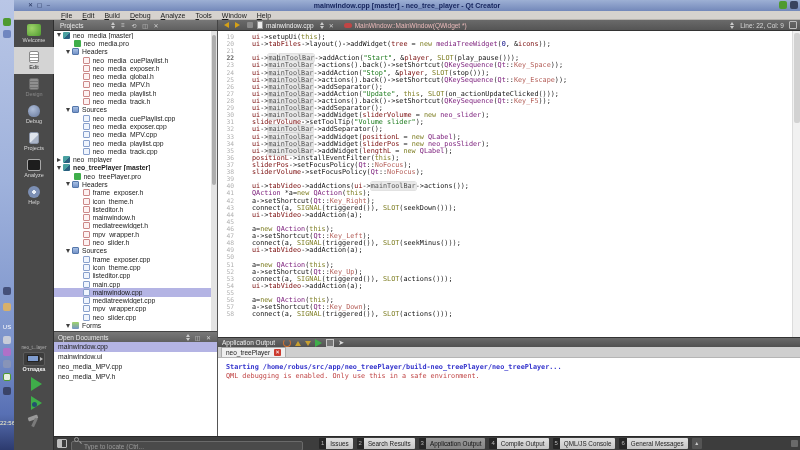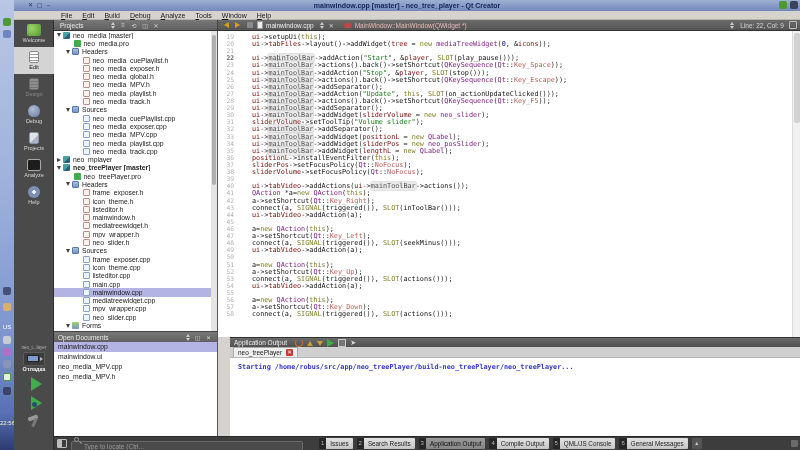--- a/index.html
+++ b/index.html
@@ -111,21 +111,21 @@
   .ln.cur{color:#606060;font-weight:bold;}
   .ct-line{padding-left:14px;}
   .cp{color:#141414}.cf{color:#7a0c0c}.ct{color:#7d217d}.ck{color:#7f7f24}.cm{color:#7f7f24}
   .cs{color:#1c7a1c}.ce{color:#b5605a}.cn{color:#000080}
   .co{color:#555;background:#e9e9e9;box-shadow:0 0 0 0.5px #c6c6c6;border-radius:1px;}
   .cc{display:inline-block;width:1px;height:6.5px;background:#000;vertical-align:-1px;}
   .ed-scroll{position:absolute;right:0;top:0;width:8px;height:306px;background:#f1f1f1;border-left:1px solid #dcdcdc;}
   .ed-thumb{position:absolute;left:1px;top:2px;width:6px;height:90px;background:#d2d2d2;border-radius:2px;}
 
   
-  .output{position:absolute;left:204px;right:0;top:337px;bottom:14px;background:#fff;margin-left:12px;}
+  .output{position:absolute;left:204px;right:0;top:337px;bottom:14px;background:#fff;}
   .out-hdr{position:absolute;left:0;top:0;right:0;height:10px;background:linear-gradient(180deg,#6a6a6a,#515151);
     display:flex;align-items:center;padding:0 4px;border-top:1px solid #333;}
   .out-title{font-size:6.5px;color:#eee;margin-right:8px;}
   .oh-ico{width:8px;height:8px;margin-right:4px;}
   .rerun{border:1.5px solid #d07030;border-radius:50%;border-top-color:transparent;}
   .arr-up{width:0;height:0;border-bottom:5px solid #c8a030;border-left:3.5px solid transparent;border-right:3.5px solid transparent;margin-top:1px;}
   .arr-dn{width:0;height:0;border-top:5px solid #c8a030;border-left:3.5px solid transparent;border-right:3.5px solid transparent;margin-top:2px;}
   .oplay{width:0;height:0;border-left:7px solid #3fae4a;border-top:4px solid transparent;border-bottom:4px solid transparent;}
   .ostop{border:1px solid #c8c8c8;background:#777;}
   .optr{color:#ddd;font-size:7px;line-height:8px;}
@@ -495,21 +495,21 @@
           <div class="code-line"><div class="ln" style="display: inline-block;">33</div><div class="ct-line" style="display: inline-block;"><span class="cf">ui</span><span class="cp">-&gt;</span><span class="co">mainToolBar</span><span class="cp">-&gt;addWidget(</span><span class="cf">positionL</span><span class="cp"> = </span><span class="ck">new</span><span class="cp"> </span><span class="ct">QLabel</span><span class="cp">);</span></div></div>
           <div class="code-line"><div class="ln" style="display: inline-block;">34</div><div class="ct-line" style="display: inline-block;"><span class="cf">ui</span><span class="cp">-&gt;</span><span class="co">mainToolBar</span><span class="cp">-&gt;addWidget(</span><span class="cf">sliderPos</span><span class="cp"> = </span><span class="ck">new</span><span class="cp"> </span><span class="ct">neo_posSlider</span><span class="cp">);</span></div></div>
           <div class="code-line"><div class="ln" style="display: inline-block;">35</div><div class="ct-line" style="display: inline-block;"><span class="cf">ui</span><span class="cp">-&gt;</span><span class="co">mainToolBar</span><span class="cp">-&gt;addWidget(</span><span class="cf">lengthL</span><span class="cp"> = </span><span class="ck">new</span><span class="cp"> </span><span class="ct">QLabel</span><span class="cp">);</span></div></div>
           <div class="code-line"><div class="ln" style="display: inline-block;">36</div><div class="ct-line" style="display: inline-block;"><span class="cf">positionL</span><span class="cp">-&gt;installEventFilter(</span><span class="ck">this</span><span class="cp">);</span></div></div>
           <div class="code-line"><div class="ln" style="display: inline-block;">37</div><div class="ct-line" style="display: inline-block;"><span class="cf">sliderPos</span><span class="cp">-&gt;setFocusPolicy(</span><span class="ct">Qt</span><span class="cp">::</span><span class="ce">NoFocus</span><span class="cp">);</span></div></div>
           <div class="code-line"><div class="ln" style="display: inline-block;">38</div><div class="ct-line" style="display: inline-block;"><span class="cf">sliderVolume</span><span class="cp">-&gt;setFocusPolicy(</span><span class="ct">Qt</span><span class="cp">::</span><span class="ce">NoFocus</span><span class="cp">);</span></div></div>
           <div class="code-line"><div class="ln" style="display: inline-block;">39</div><div class="ct-line" style="display: inline-block;"></div></div>
           <div class="code-line"><div class="ln" style="display: inline-block;">40</div><div class="ct-line" style="display: inline-block;"><span class="cf">ui</span><span class="cp">-&gt;</span><span class="cf">tabVideo</span><span class="cp">-&gt;addActions(</span><span class="cf">ui</span><span class="cp">-&gt;</span><span class="co">mainToolBar</span><span class="cp">-&gt;actions());</span></div></div>
           <div class="code-line"><div class="ln" style="display: inline-block;">41</div><div class="ct-line" style="display: inline-block;"><span class="ct">QAction</span><span class="cp"> *a=</span><span class="ck">new</span><span class="cp"> </span><span class="ct">QAction</span><span class="cp">(</span><span class="ck">this</span><span class="cp">);</span></div></div>
           <div class="code-line"><div class="ln" style="display: inline-block;">42</div><div class="ct-line" style="display: inline-block;"><span class="cp">a-&gt;setShortcut(</span><span class="ct">Qt</span><span class="cp">::</span><span class="ce">Key_Right</span><span class="cp">);</span></div></div>
-          <div class="code-line"><div class="ln" style="display: inline-block;">43</div><div class="ct-line" style="display: inline-block;"><span class="cp">connect(a, </span><span class="cm">SIGNAL</span><span class="cp">(triggered()), </span><span class="cm">SLOT</span><span class="cp">(inToolBar()));</span></div></div>
+          <div class="code-line"><div class="ln" style="display: inline-block;">43</div><div class="ct-line" style="display: inline-block;"><span class="cp">connect(a, </span><span class="cm">SIGNAL</span><span class="cp">(triggered()), </span><span class="cm">SLOT</span><span class="cp">(seekDown()));</span></div></div>
           <div class="code-line"><div class="ln" style="display: inline-block;">44</div><div class="ct-line" style="display: inline-block;"><span class="cf">ui</span><span class="cp">-&gt;</span><span class="cf">tabVideo</span><span class="cp">-&gt;addAction(a);</span></div></div>
           <div class="code-line"><div class="ln" style="display: inline-block;">45</div><div class="ct-line" style="display: inline-block;"></div></div>
           <div class="code-line"><div class="ln" style="display: inline-block;">46</div><div class="ct-line" style="display: inline-block;"><span class="cp">a=</span><span class="ck">new</span><span class="cp"> </span><span class="ct">QAction</span><span class="cp">(</span><span class="ck">this</span><span class="cp">);</span></div></div>
           <div class="code-line"><div class="ln" style="display: inline-block;">47</div><div class="ct-line" style="display: inline-block;"><span class="cp">a-&gt;setShortcut(</span><span class="ct">Qt</span><span class="cp">::</span><span class="ce">Key_Left</span><span class="cp">);</span></div></div>
           <div class="code-line"><div class="ln" style="display: inline-block;">48</div><div class="ct-line" style="display: inline-block;"><span class="cp">connect(a, </span><span class="cm">SIGNAL</span><span class="cp">(triggered()), </span><span class="cm">SLOT</span><span class="cp">(seekMinus()));</span></div></div>
           <div class="code-line"><div class="ln" style="display: inline-block;">49</div><div class="ct-line" style="display: inline-block;"><span class="cf">ui</span><span class="cp">-&gt;</span><span class="cf">tabVideo</span><span class="cp">-&gt;addAction(a);</span></div></div>
           <div class="code-line"><div class="ln" style="display: inline-block;">50</div><div class="ct-line" style="display: inline-block;"></div></div>
           <div class="code-line"><div class="ln" style="display: inline-block;">51</div><div class="ct-line" style="display: inline-block;"><span class="cp">a=</span><span class="ck">new</span><span class="cp"> </span><span class="ct">QAction</span><span class="cp">(</span><span class="ck">this</span><span class="cp">);</span></div></div>
           <div class="code-line"><div class="ln" style="display: inline-block;">52</div><div class="ct-line" style="display: inline-block;"><span class="cp">a-&gt;setShortcut(</span><span class="ct">Qt</span><span class="cp">::</span><span class="ce">Key_Up</span><span class="cp">);</span></div></div>
           <div class="code-line"><div class="ln" style="display: inline-block;">53</div><div class="ct-line" style="display: inline-block;"><span class="cp">connect(a, </span><span class="cm">SIGNAL</span><span class="cp">(triggered()), </span><span class="cm">SLOT</span><span class="cp">(actions()));</span></div></div>
@@ -535,20 +535,21 @@
         <span class="oh-ico optr">➤</span>
       </div>
       <div class="out-tabbar">
         <div class="out-tab">
           <span class="out-tab-label">neo_treePlayer</span>
           <span class="tab-close">✕</span>
         </div>
       </div>
       <div class="out-body" id="output-body">
           <div class="out-line blue">Starting /home/robus/src/app/neo_treePlayer/build-neo_treePlayer/neo_treePlayer...</div>
+          <div class="out-line red">QML debugging is enabled. Only use this in a safe environment.</div>
         </div>
     </div>
 
     <div class="statusbar">
       <span class="sb-toggle"></span>
       <span class="loc-wrap">
         <span class="loc-glass"></span>
         <input class="locator" placeholder="Type to locate (Ctrl..." style="">
       </span>
       <span id="panes" style="display:flex;align-items:center">

